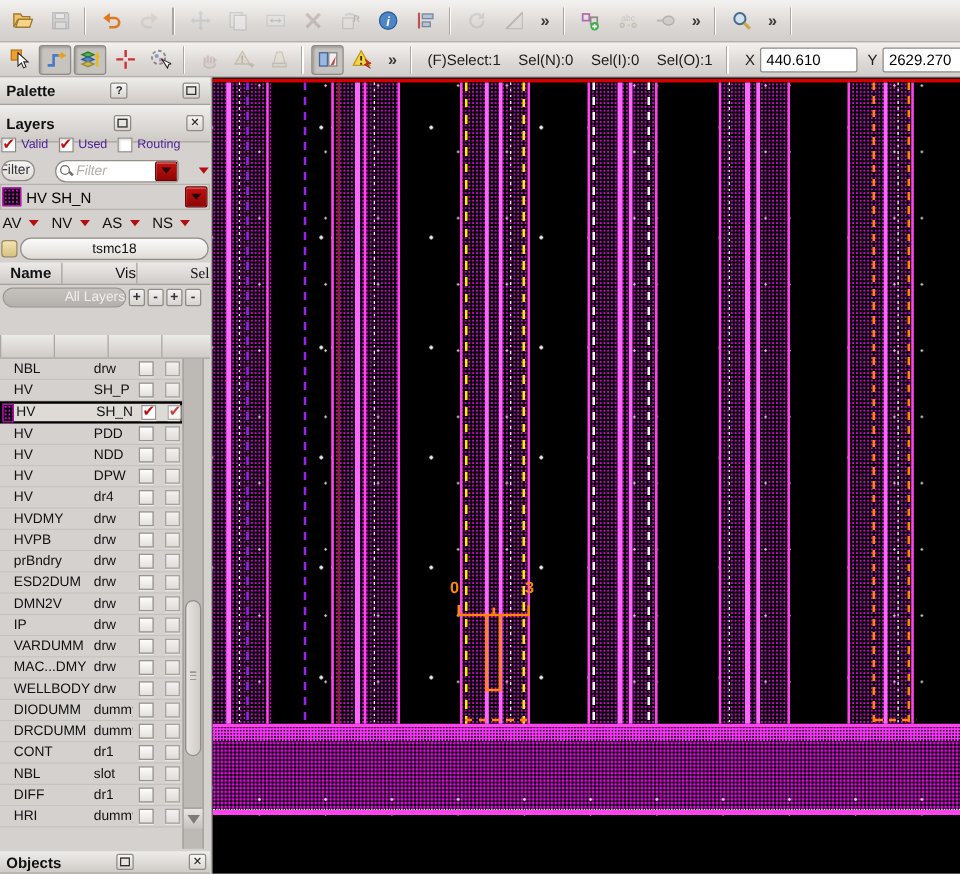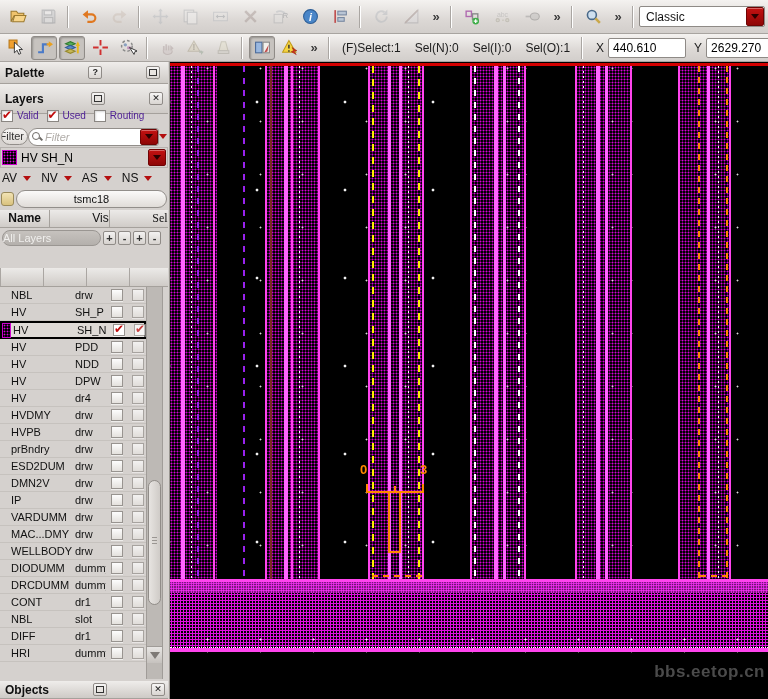--- a/index.html
+++ b/index.html
@@ -45,21 +45,21 @@
   font-size:9px;font-weight:bold;color:#222;line-height:1;position:relative;}
 .glyph-restore::before{content:"";position:absolute;top:2px;right:2px;width:6px;height:5px;border:1px solid #333;}
 .glyph-restore::after{content:"";position:absolute;bottom:2px;left:2px;width:6px;height:5px;border:1px solid #333;background:#e8e5e1;}
 .s-palette{top:0;height:22px;}
 .s-layers{top:22px;height:30px;}
 .s-checks{top:43px;height:21px;display:flex;align-items:center;padding:0 1px;gap:4px;}
 .chk{width:12px;height:12px;background:#fff;border:1px solid #8a8682;box-shadow:inset 1px 1px 2px rgba(0,0,0,.15);
   position:relative;flex:none;}
 .chk.checked::after{content:"✔";position:absolute;left:0px;top:-3px;font-size:12px;color:#c00d0d;font-weight:bold;}
 .chklbl{font-size:10px;color:#4c1d95;margin-right:4px;text-align:right;}
-.s-filter{top:64px;height:21px;display:flex;align-items:center;gap:0;padding:0 1px;}
+.s-filter{top:64px;height:21px;display:flex;align-items:center;gap:16px;padding:0 1px;}
 .filter-pill{width:27px;height:17px;border:1px solid #928e8a;border-radius:9px;background:linear-gradient(#f6f5f4,#dedad6);
   font-size:11px;color:#333;overflow:hidden;direction:rtl;white-space:nowrap;padding:1px 3px;flex:none;}
 .searchbox{flex:1;height:18px;background:#fff;border:1px solid #928e8a;border-radius:9px 3px 3px 9px;
   display:flex;align-items:center;padding-left:3px;overflow:hidden;}
 .mag{width:10px;height:10px;position:relative;flex:none;margin-right:3px;}
 .mag::before{content:"";position:absolute;left:0;top:0;width:6px;height:6px;border:1.5px solid #6d6a66;border-radius:50%;}
 .mag::after{content:"";position:absolute;left:6.5px;top:6.5px;width:4px;height:1.7px;background:#6d6a66;transform:rotate(45deg);}
 .searchbox input{flex:1;border:none;outline:none;font-size:11px;font-style:italic;color:#333;min-width:0;background:transparent;}
 .searchbox input::placeholder{color:#b0aca8;font-style:italic;}
 .s-combo{top:85px;height:21px;display:flex;align-items:center;gap:4px;padding:0 1px;background:#d5d1ce;border:1px solid #b6b2ae;}
@@ -72,21 +72,21 @@
 .s-tech{top:126px;height:22px;display:flex;align-items:center;gap:2px;padding:0 1px;}
 .lock{width:13px;height:14px;border:1px solid #9a8a5a;border-radius:3px;background:linear-gradient(#f2e3b4,#d9c27e);flex:none;}
 .tech-tab{flex:1;height:18px;border:1px solid #928e8a;border-radius:9px;background:linear-gradient(#fbfaf9,#e0dcd8);
   font-size:11px;color:#111;text-align:center;line-height:16px;}
 .s-nvs{top:148px;height:18px;display:flex;background:linear-gradient(#eceae8,#d0ccc8);border-bottom:1px solid #a5a19c;}
 .nvs-c{font-size:12px;text-align:center;line-height:17px;border-right:1px solid #a5a19c;color:#111;}
 .nvs-name{width:92px;font-weight:bold;}
 .nvs-vis{width:29px;}.nvs-sel{width:30px;border-right:none;font-family:Liberation Serif, serif;}
 .s-alllayers{top:166px;height:20px;display:flex;align-items:center;gap:2px;padding:0 2px;}
 .all-btn{width:99px;height:16px;border:1px solid #9a9692;border-radius:8px;background:linear-gradient(#c6c2be,#b4b0ac);
-  color:#f0efed;font-size:11px;text-align:left;line-height:14px;flex:none;}
+  color:#f0efed;font-size:11px;text-align:right;line-height:14px;flex:none;}
 .mini{width:13px;height:14px;border:1px solid #8f8b87;border-radius:2px;background:linear-gradient(#f3f2f1,#d7d3cf);
   font-size:11px;font-weight:bold;color:#333;line-height:12px;text-align:center;flex:none;}
 .s-gap{top:186px;height:20px;}
 .s-tablehdr{top:206px;height:19px;display:flex;background:linear-gradient(#eceae8,#cfcbc7);border-bottom:1px solid #a5a19c;}
 .th-c{font-size:11px;color:#111;text-align:right;line-height:18px;border-right:1px solid #aaa6a2;overflow:hidden;}
 .th-sw{width:9px;border-right:1px solid #aaa6a2;}
 .th-layer{width:66px;}.th-purp{width:30px;}.th-v{width:21px;}.th-s{width:20px;}
 .scroll-up{width:17px;height:18px;background:linear-gradient(#e8e6e4,#cdc9c5);border:1px solid #a09c98;display:flex;align-items:center;justify-content:center;}
 .tri-up-o{width:0;height:0;border-left:4px solid transparent;border-right:4px solid transparent;border-bottom:6px solid #8a8682;}
 #layer-rows{position:absolute;top:225px;left:0;width:146px;height:392px;overflow:hidden;}
@@ -318,26 +318,20 @@
             <path d="M9.8 9.8L14 14" stroke="#caa84a" stroke-width="2.4"></path>
           </svg>
         </span>
       </button>
       <button class="tbtn flat">
         <span class="icon"><span class="chev">»</span></span>
       </button>
       <span class="tb-sep"></span>
     </div>
   <div class="tb-spacer"></div>
-  <div class="combo workspace">
-    <span class="combo-text">Classic</span>
-    <span class="red-arrow-btn">
-        <i class="tri-down"></i>
-      </span>
-  </div>
 </div>
 
 <div class="tb tb2">
   <div class="tb-items" id="tb2-items">
       <button class="tbtn">
         <span class="icon">
           <svg viewBox="0 0 16 16">
             <rect x="1" y="1" width="7.5" height="7.5" fill="#f0a030" stroke="#b87818"></rect>
             <path d="M6 3v10l2.6-2.4 1.6 3.8 1.8-.8-1.6-3.7h3.2z" fill="#fff" stroke="#222" stroke-width=".8"></path>
           </svg>
@@ -770,14 +764,13 @@
   </div>
   <span class="ruler-label rl0">0</span>
   <span class="ruler-label rl3">3</span>
   <div class="ruler-line"></div>
   <div class="rtick rt1"></div>
   <div class="rtick rt2"></div>
   <div class="rtick rt3"></div>
   <div class="selbox"></div>
   <div class="odash od1"></div>
   <div class="odash od2"></div>
-  <span id="watermark">bbs.eetop.cn</span>
 </div>
 
 </body></html>

